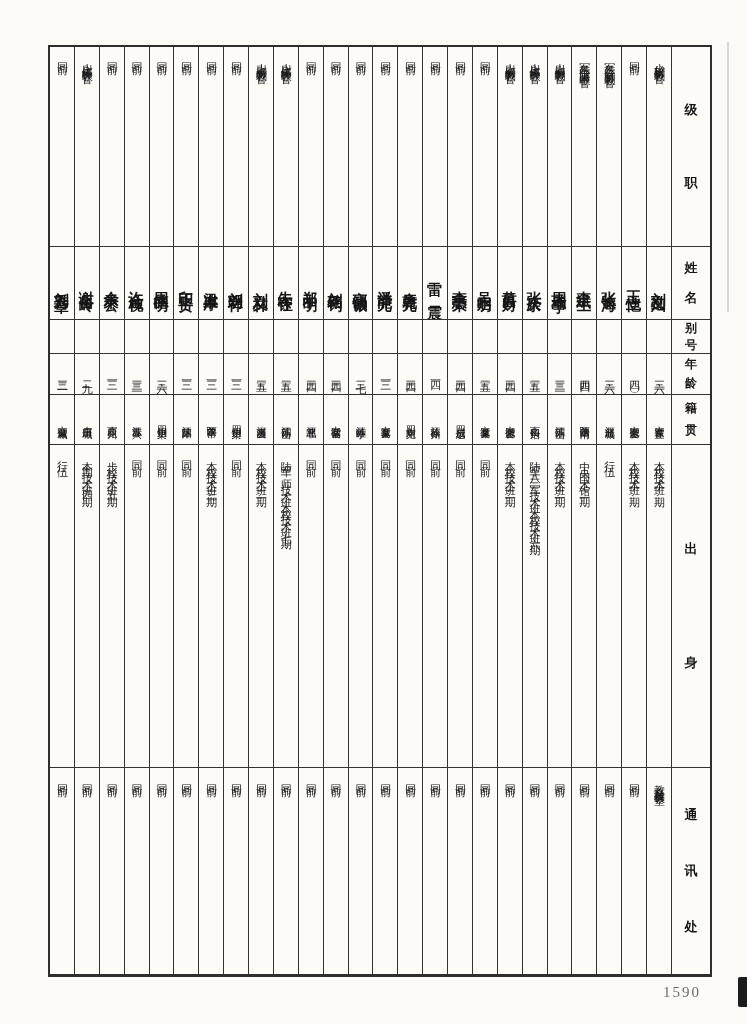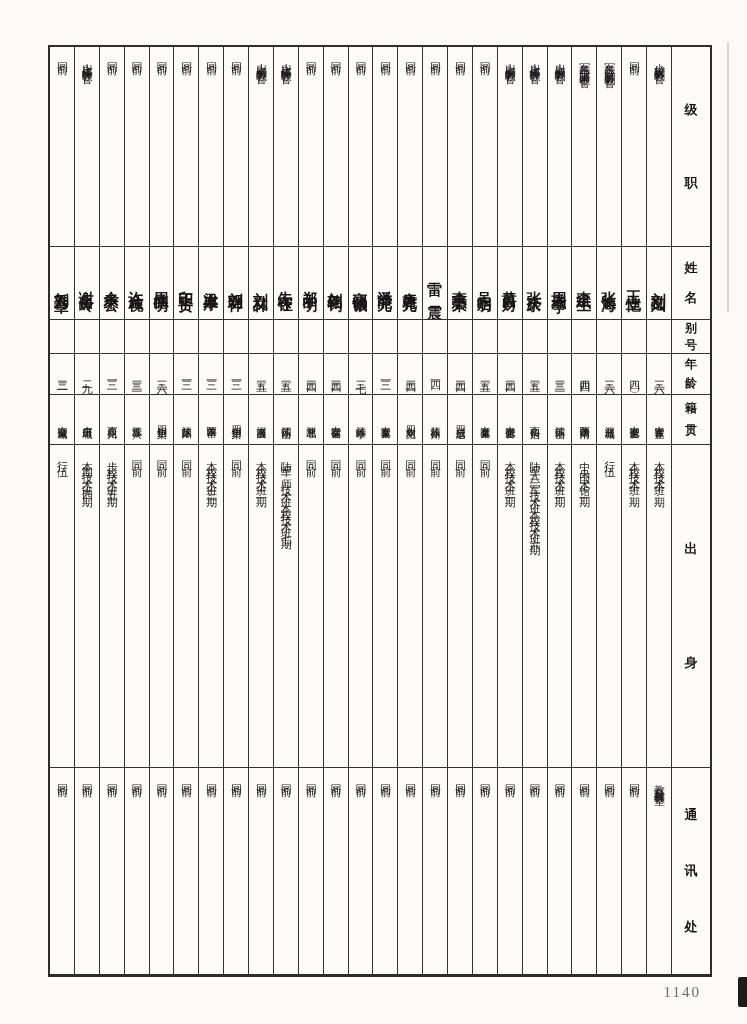--- a/index.html
+++ b/index.html
@@ -704,16 +704,16 @@
           <span>出</span>
           <span>身</span>
         </div>
       <div class="header-cell h-contact spread">
           <span>通</span>
           <span>讯</span>
           <span>处</span>
         </div>
     </div>
   </div>
-  <div class="page-number">1140</div>
+  <div class="page-number">1590</div>
   <div class="scan-artifact"></div>
   <div class="edge-shade"></div>
 </div>
 
 </body></html>

